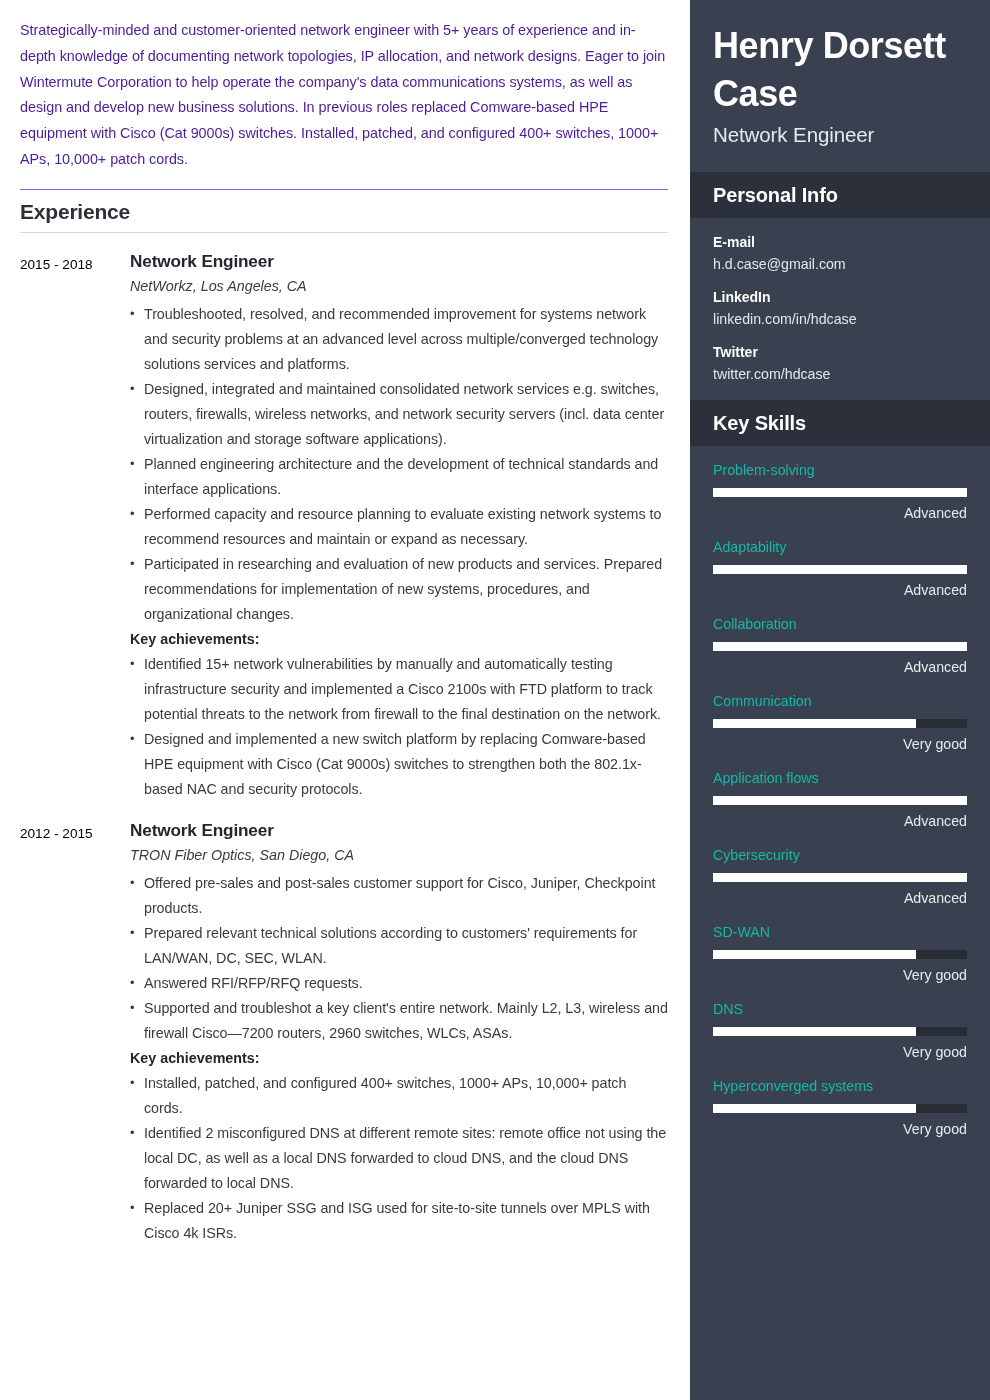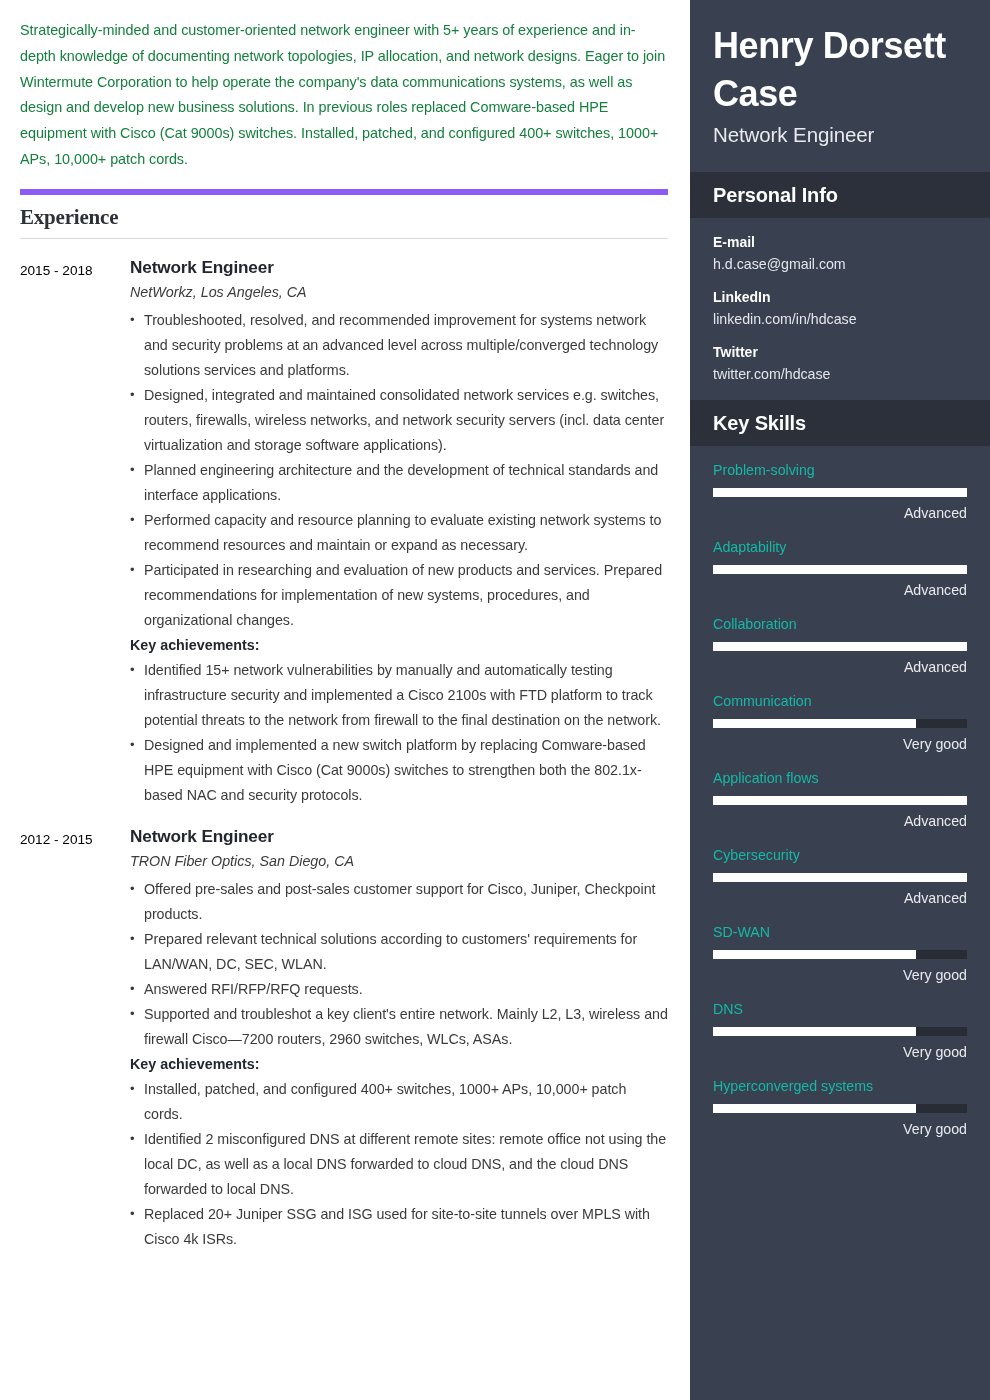--- a/index.html
+++ b/index.html
@@ -20,31 +20,30 @@
 
   
   .main {
     width: 690px;
     padding: 18px 22px 0 20px;
     background: #ffffff;
   }
   .summary {
     font-size: 14.4px;
     line-height: 25.8px;
-    color: #15803d;
+    color: #4c1d95;
     text-align: left;
     letter-spacing: -0.05px;
   }
 
   .section { margin-top: 16px; }
   .section-head {
-    border-top: 6px solid #8b5cf6;
+    border-top: 1px solid #8b5cf6;
     border-bottom: 1px solid #d8d8d8;
     padding: 10px 0 8px 0;
-    font-family: Liberation Serif, serif;
   }
   .section-title {
     font-size: 21px;
     font-weight: bold;
     color: #2c3038;
     letter-spacing: -0.2px;
   }
 
   .job {
     display: flex;

